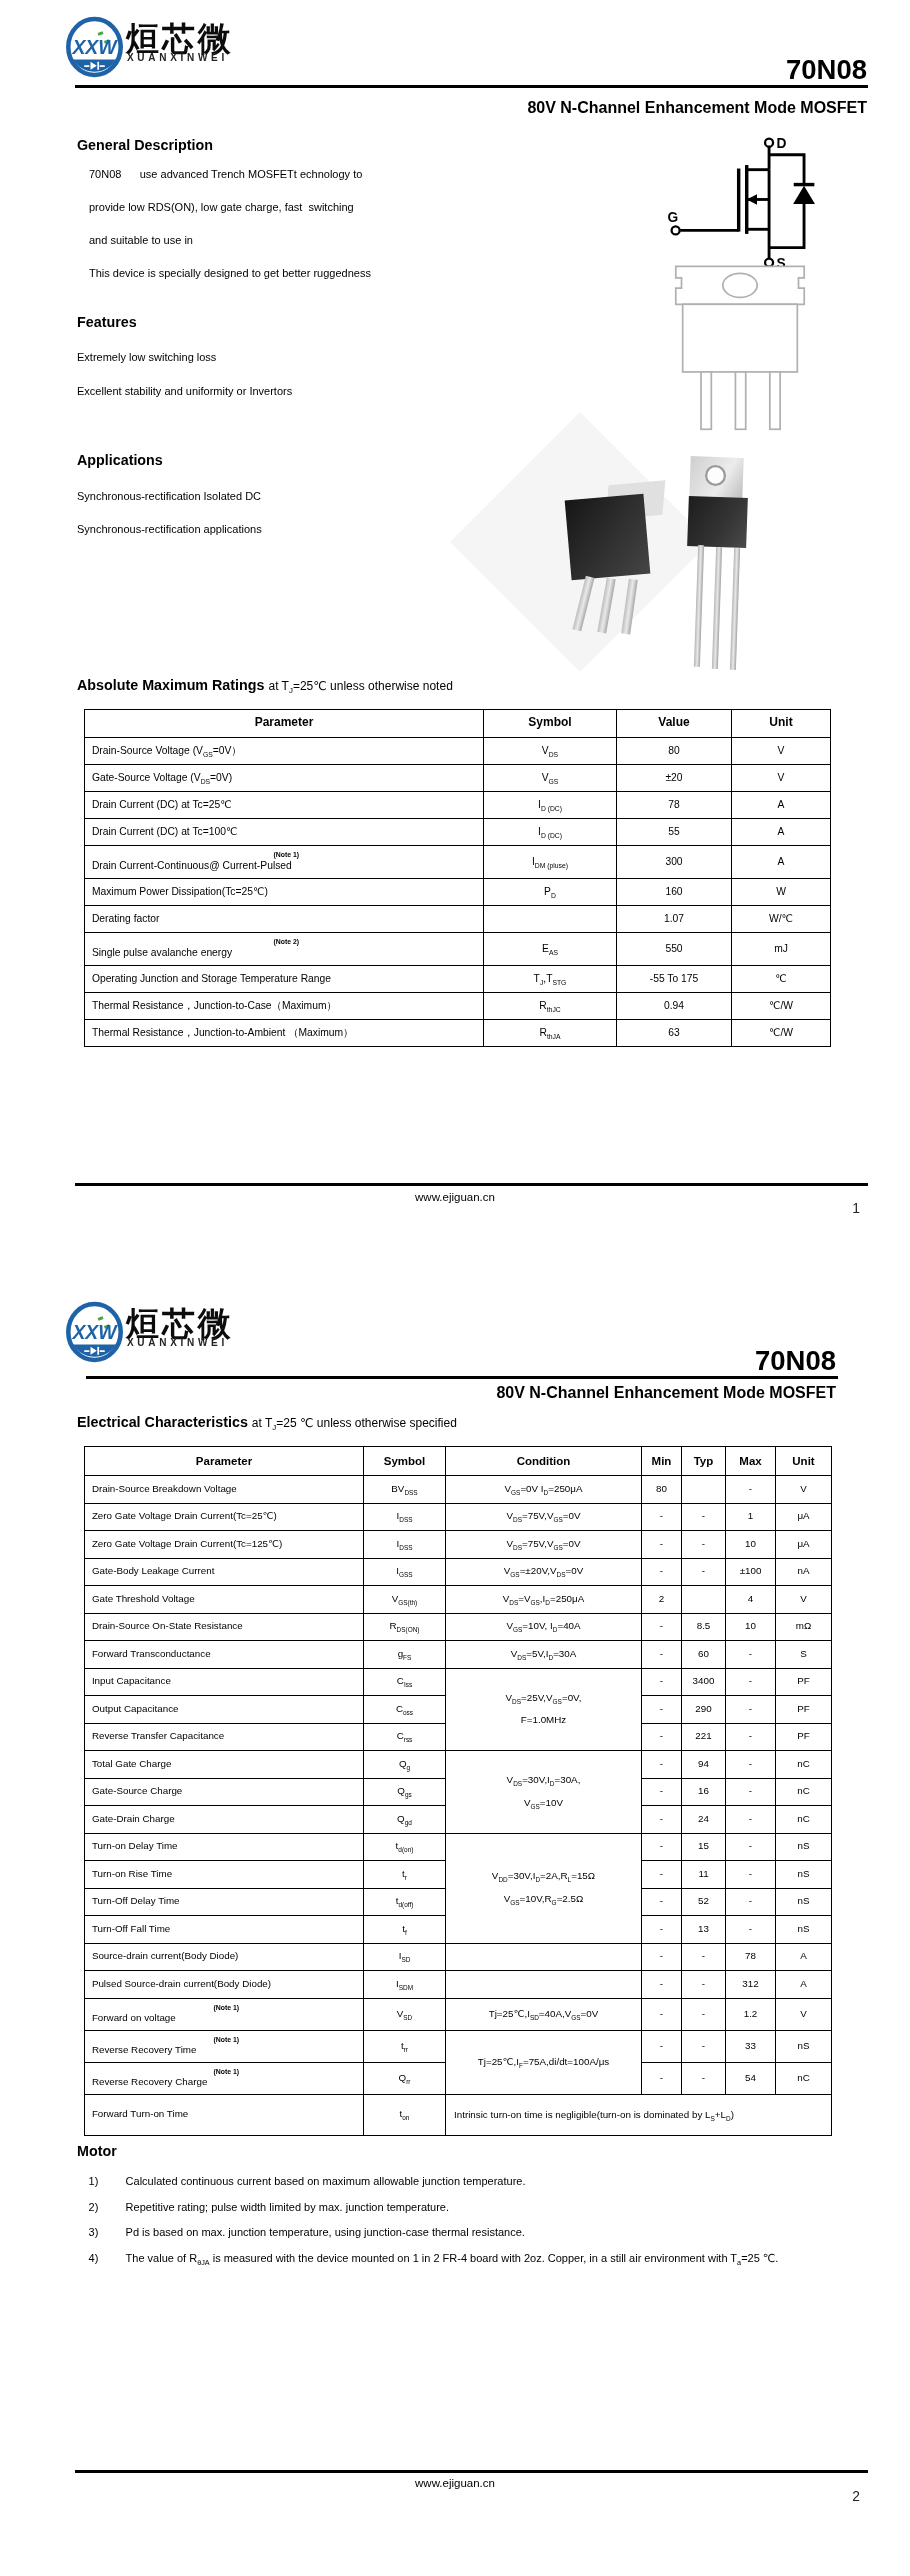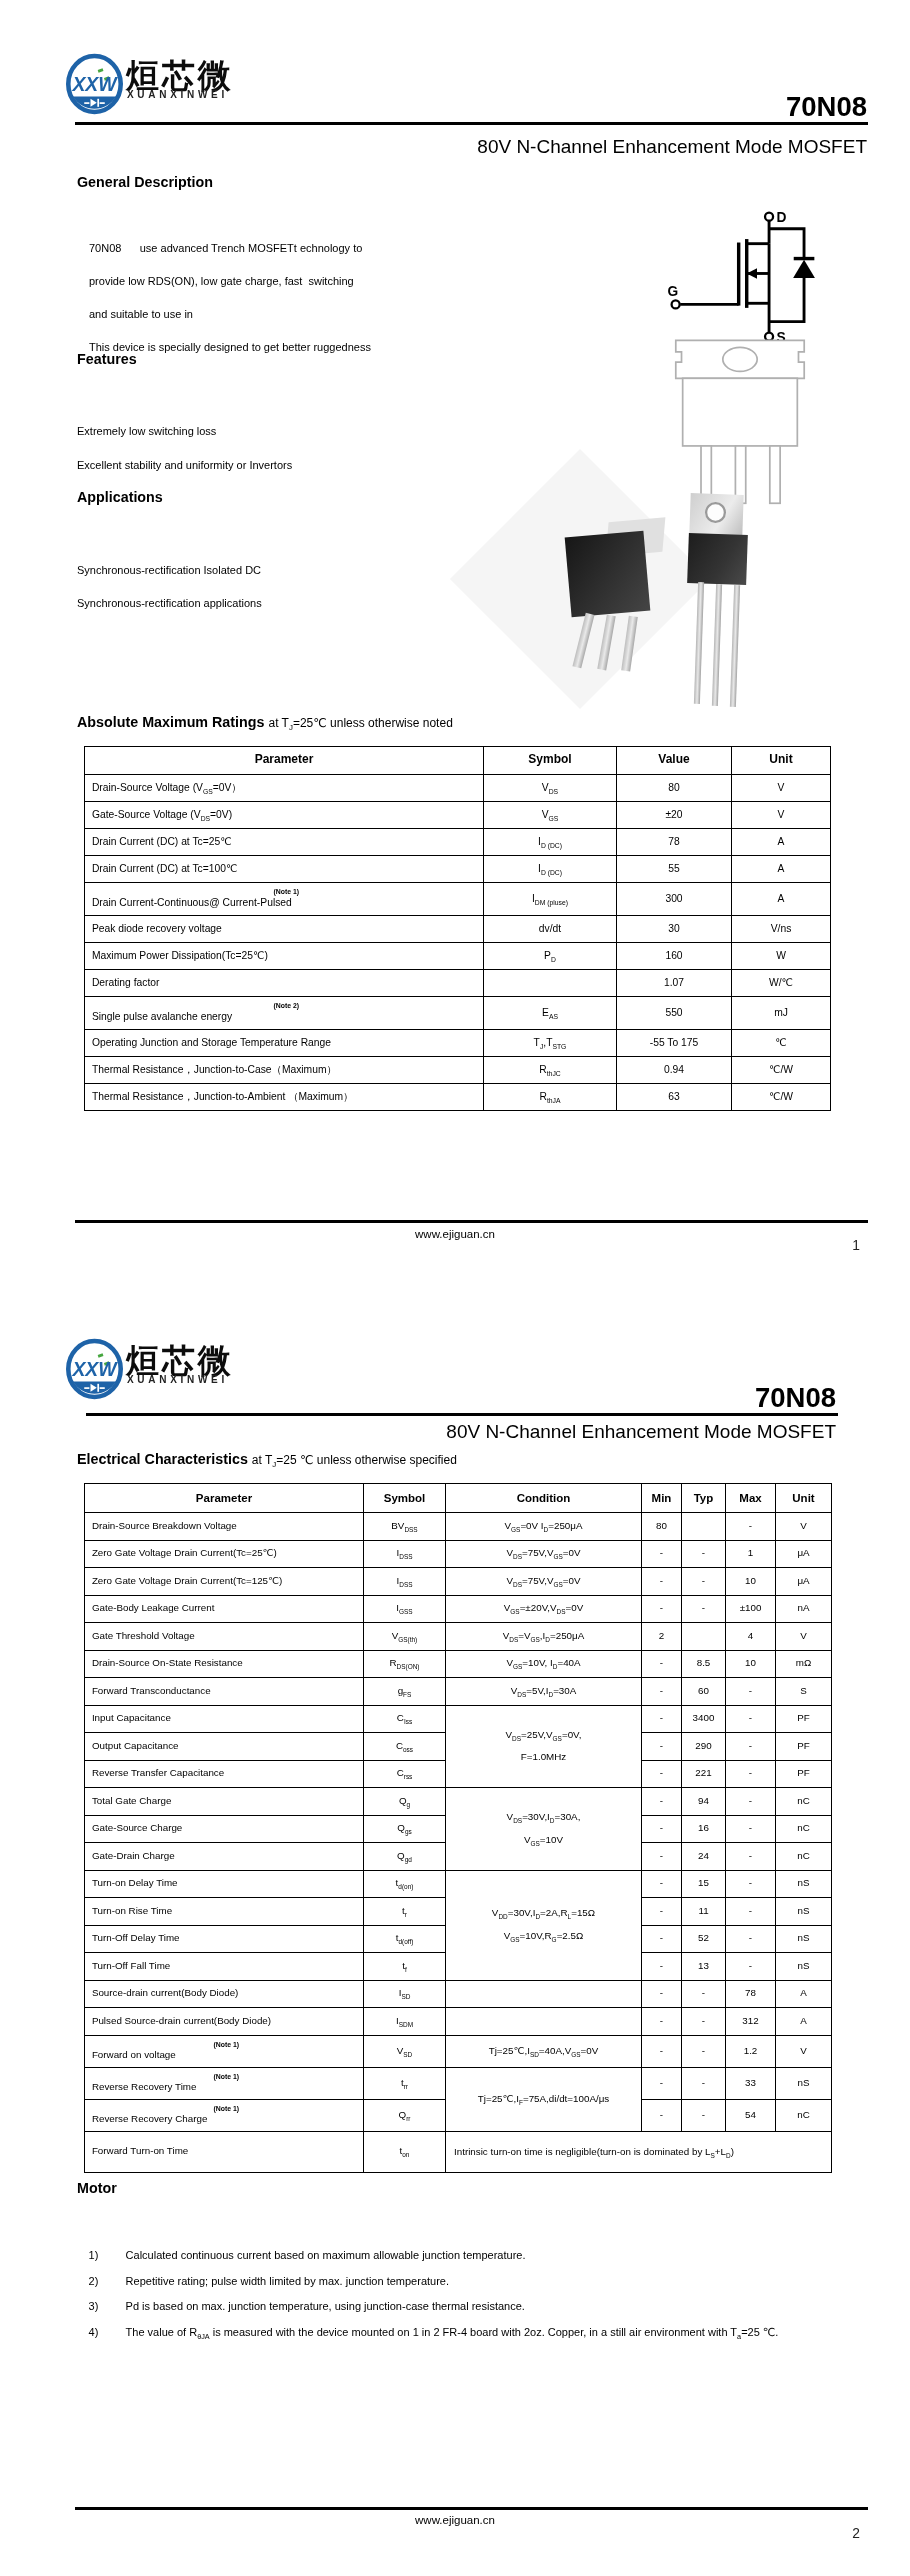--- a/index.html
+++ b/index.html
@@ -1,29 +1,29 @@
 <!DOCTYPE html>
 <html style="font-size:9.2px"><head>
 <meta charset="utf-8">
 <style>
   html,body{margin:0;padding:0;background:#fff;}
   body{font-family:"Liberation Sans","DejaVu Sans",sans-serif;color:#000;}
   #doc{position:relative;width:910px;height:2576px;background:#fff;overflow:hidden;}
-  .abs{position:absolute;margin-top:37px;}
+  .abs{position:absolute;}
   sub{font-size:66%;line-height:0;}
 
   
   .logo{position:absolute;width:184px;height:69px;}
   .logo svg{position:absolute;left:0;top:0;}
   .logo .cn{position:absolute;left:60px;top:1.1px;font-size:33px;font-weight:bold;letter-spacing:2.9px;color:#0c0c0c;}
   .logo .en{position:absolute;left:61px;top:36px;font-size:10px;font-weight:bold;letter-spacing:3.7px;color:#222;}
 
   .partnum{position:absolute;font-size:27.5px;font-weight:bold;color:#000;}
   .rule{position:absolute;height:3.4px;background:#000;}
-  .subtitle{position:absolute;font-size:19px;font-weight:normal;}
+  .subtitle{position:absolute;font-size:16px;font-weight:bold;}
 
   .h1{position:absolute;font-size:14.3px;font-weight:bold;}
   .h1 .suffix{font-weight:normal;font-size:12px;}
 
   .desc-line{line-height:33px;height:33px;font-size:11px;white-space:nowrap;}
   .feat-line{line-height:34px;height:34px;font-size:11px;white-space:nowrap;}
   .app-line{line-height:33px;height:33px;font-size:11px;white-space:nowrap;}
 
   
   table{border-collapse:collapse;table-layout:fixed;background:#fff;}
@@ -203,26 +203,20 @@
             <td>55</td>
             <td>A</td>
           </tr>
           <tr class="tall">
             <td class="p"><span class="nt">(Note 1)</span>Drain Current-Continuous@ Current-Pulsed</td>
             <td>I<sub>DM (pluse)</sub></td>
             <td>300</td>
             <td>A</td>
           </tr>
           <tr>
-            <td class="p">Peak diode recovery voltage</td>
-            <td>dv/dt</td>
-            <td>30</td>
-            <td>V/ns</td>
-          </tr>
-          <tr>
             <td class="p">Maximum Power Dissipation(Tc=25℃)</td>
             <td>P<sub>D</sub></td>
             <td>160</td>
             <td>W</td>
           </tr>
           <tr>
             <td class="p">Derating factor</td>
             <td></td>
             <td>1.07</td>
             <td>W/℃</td>

